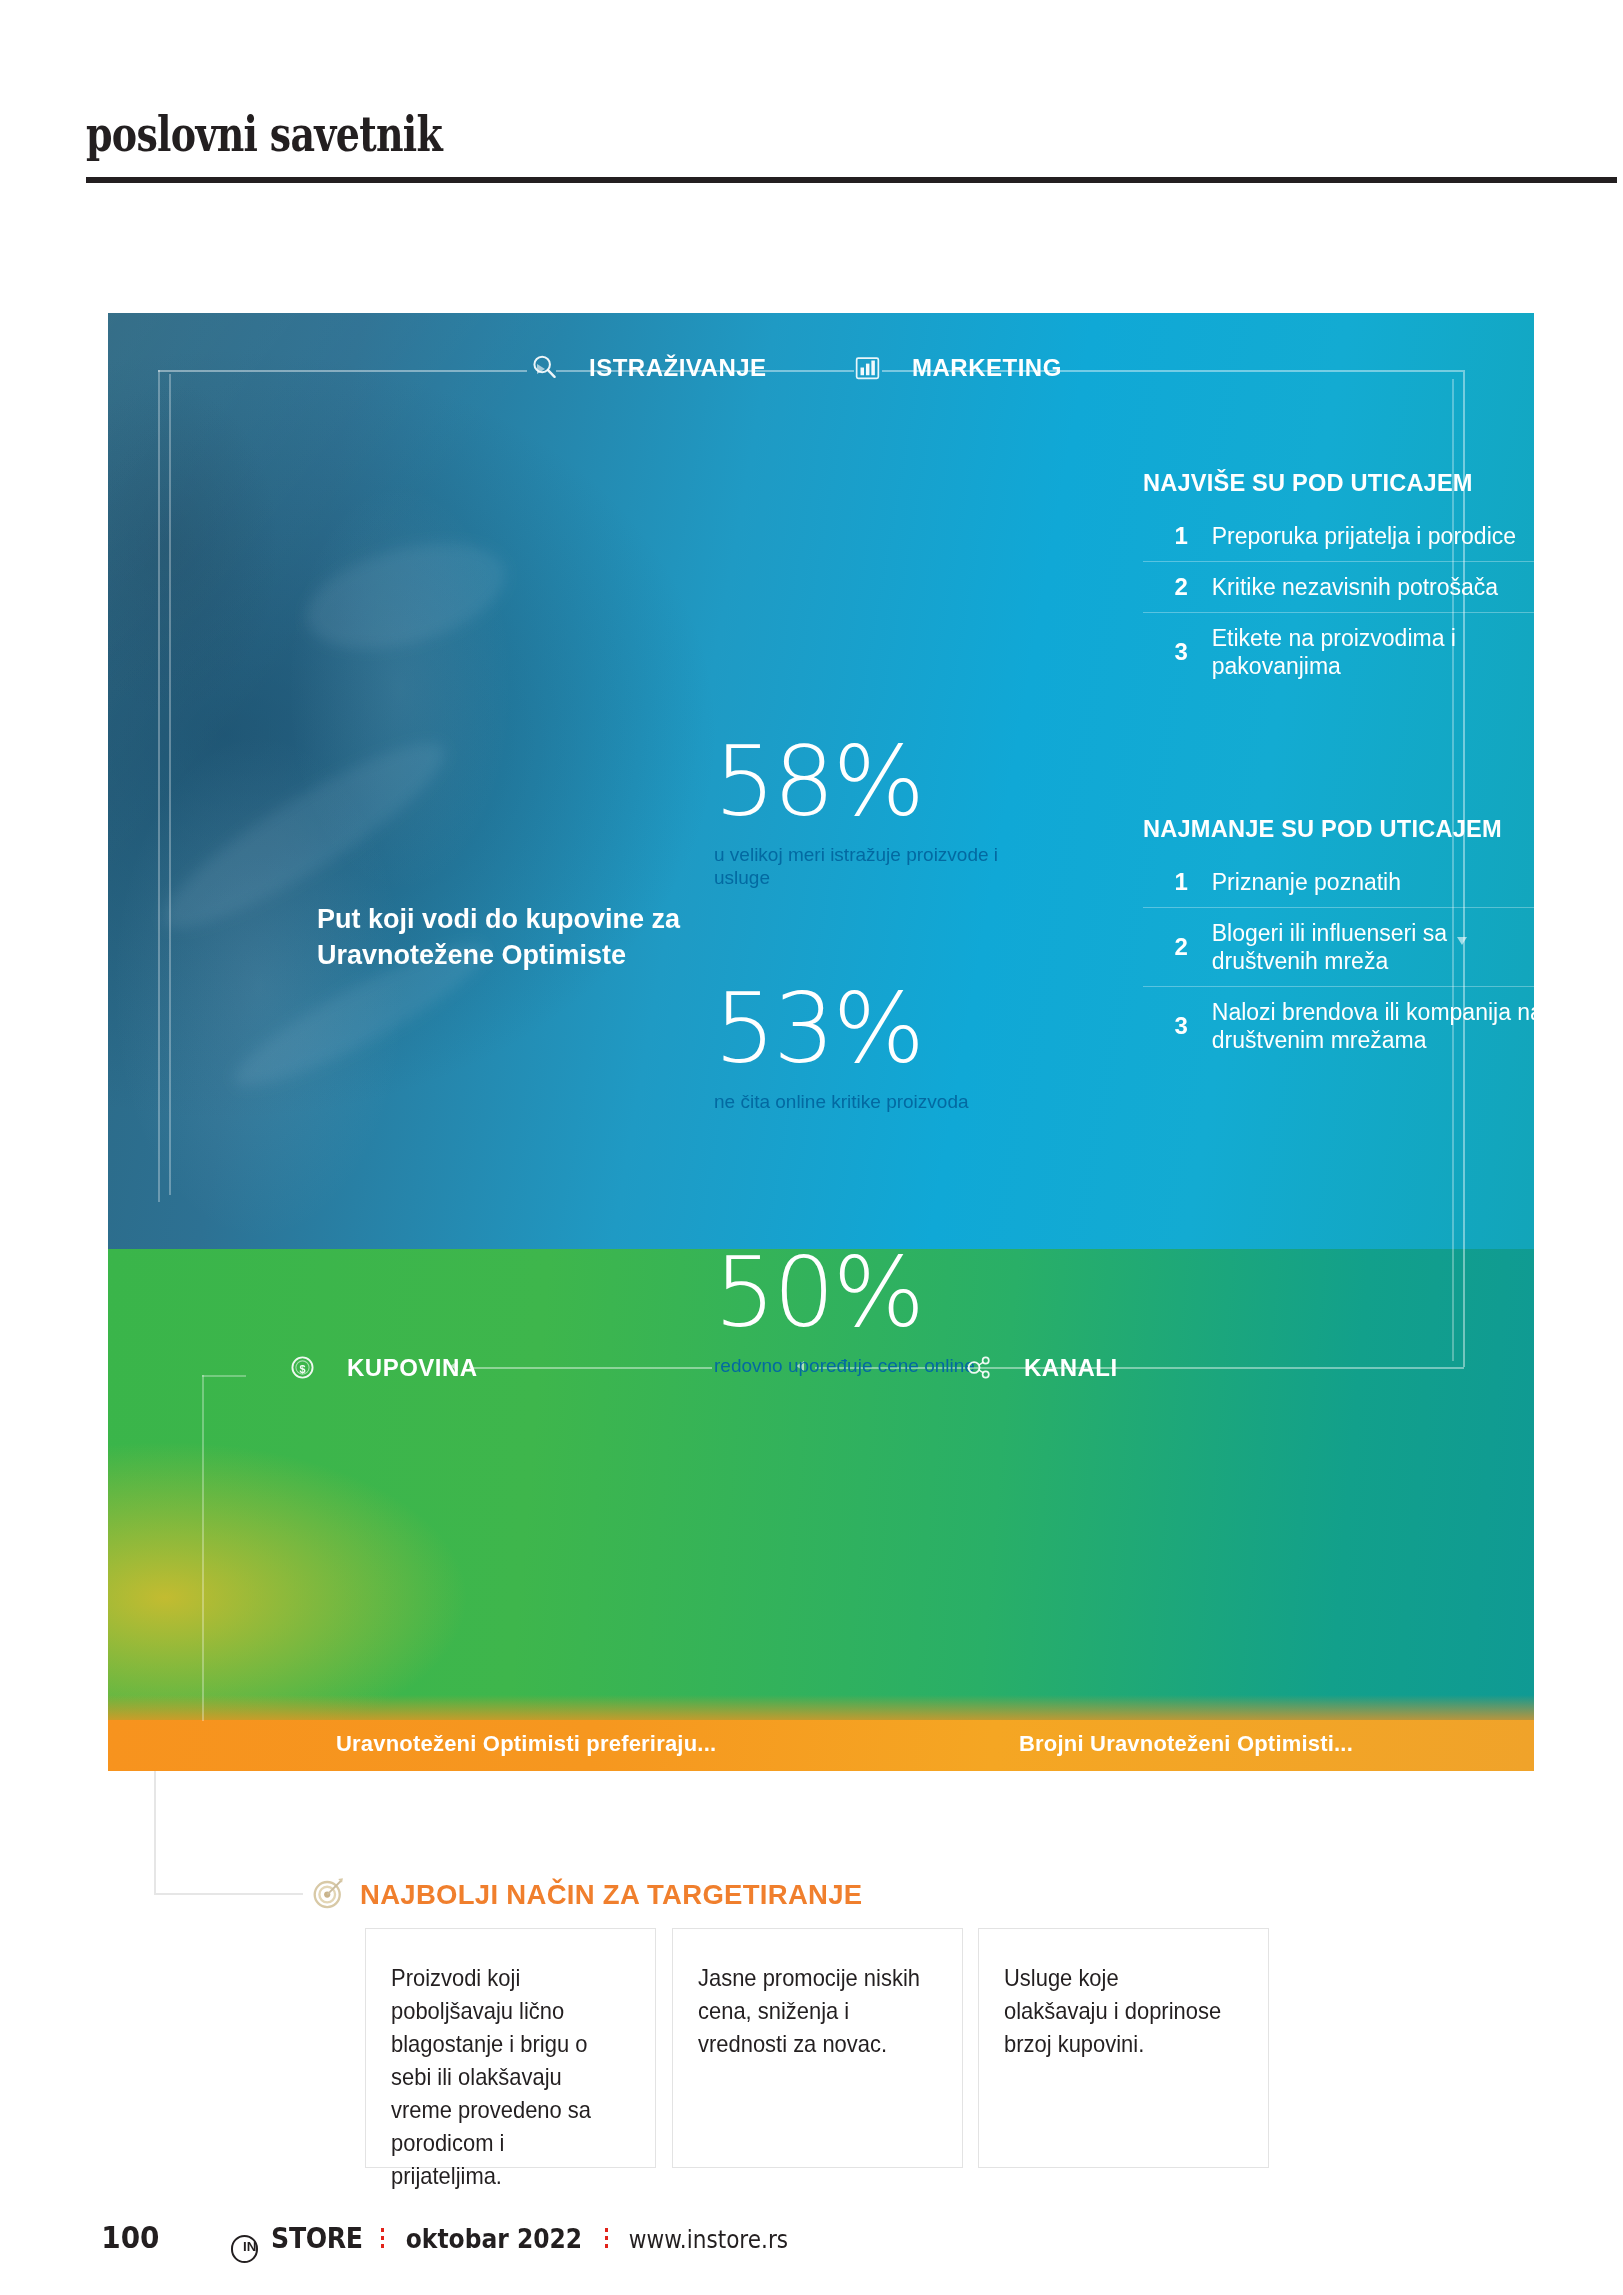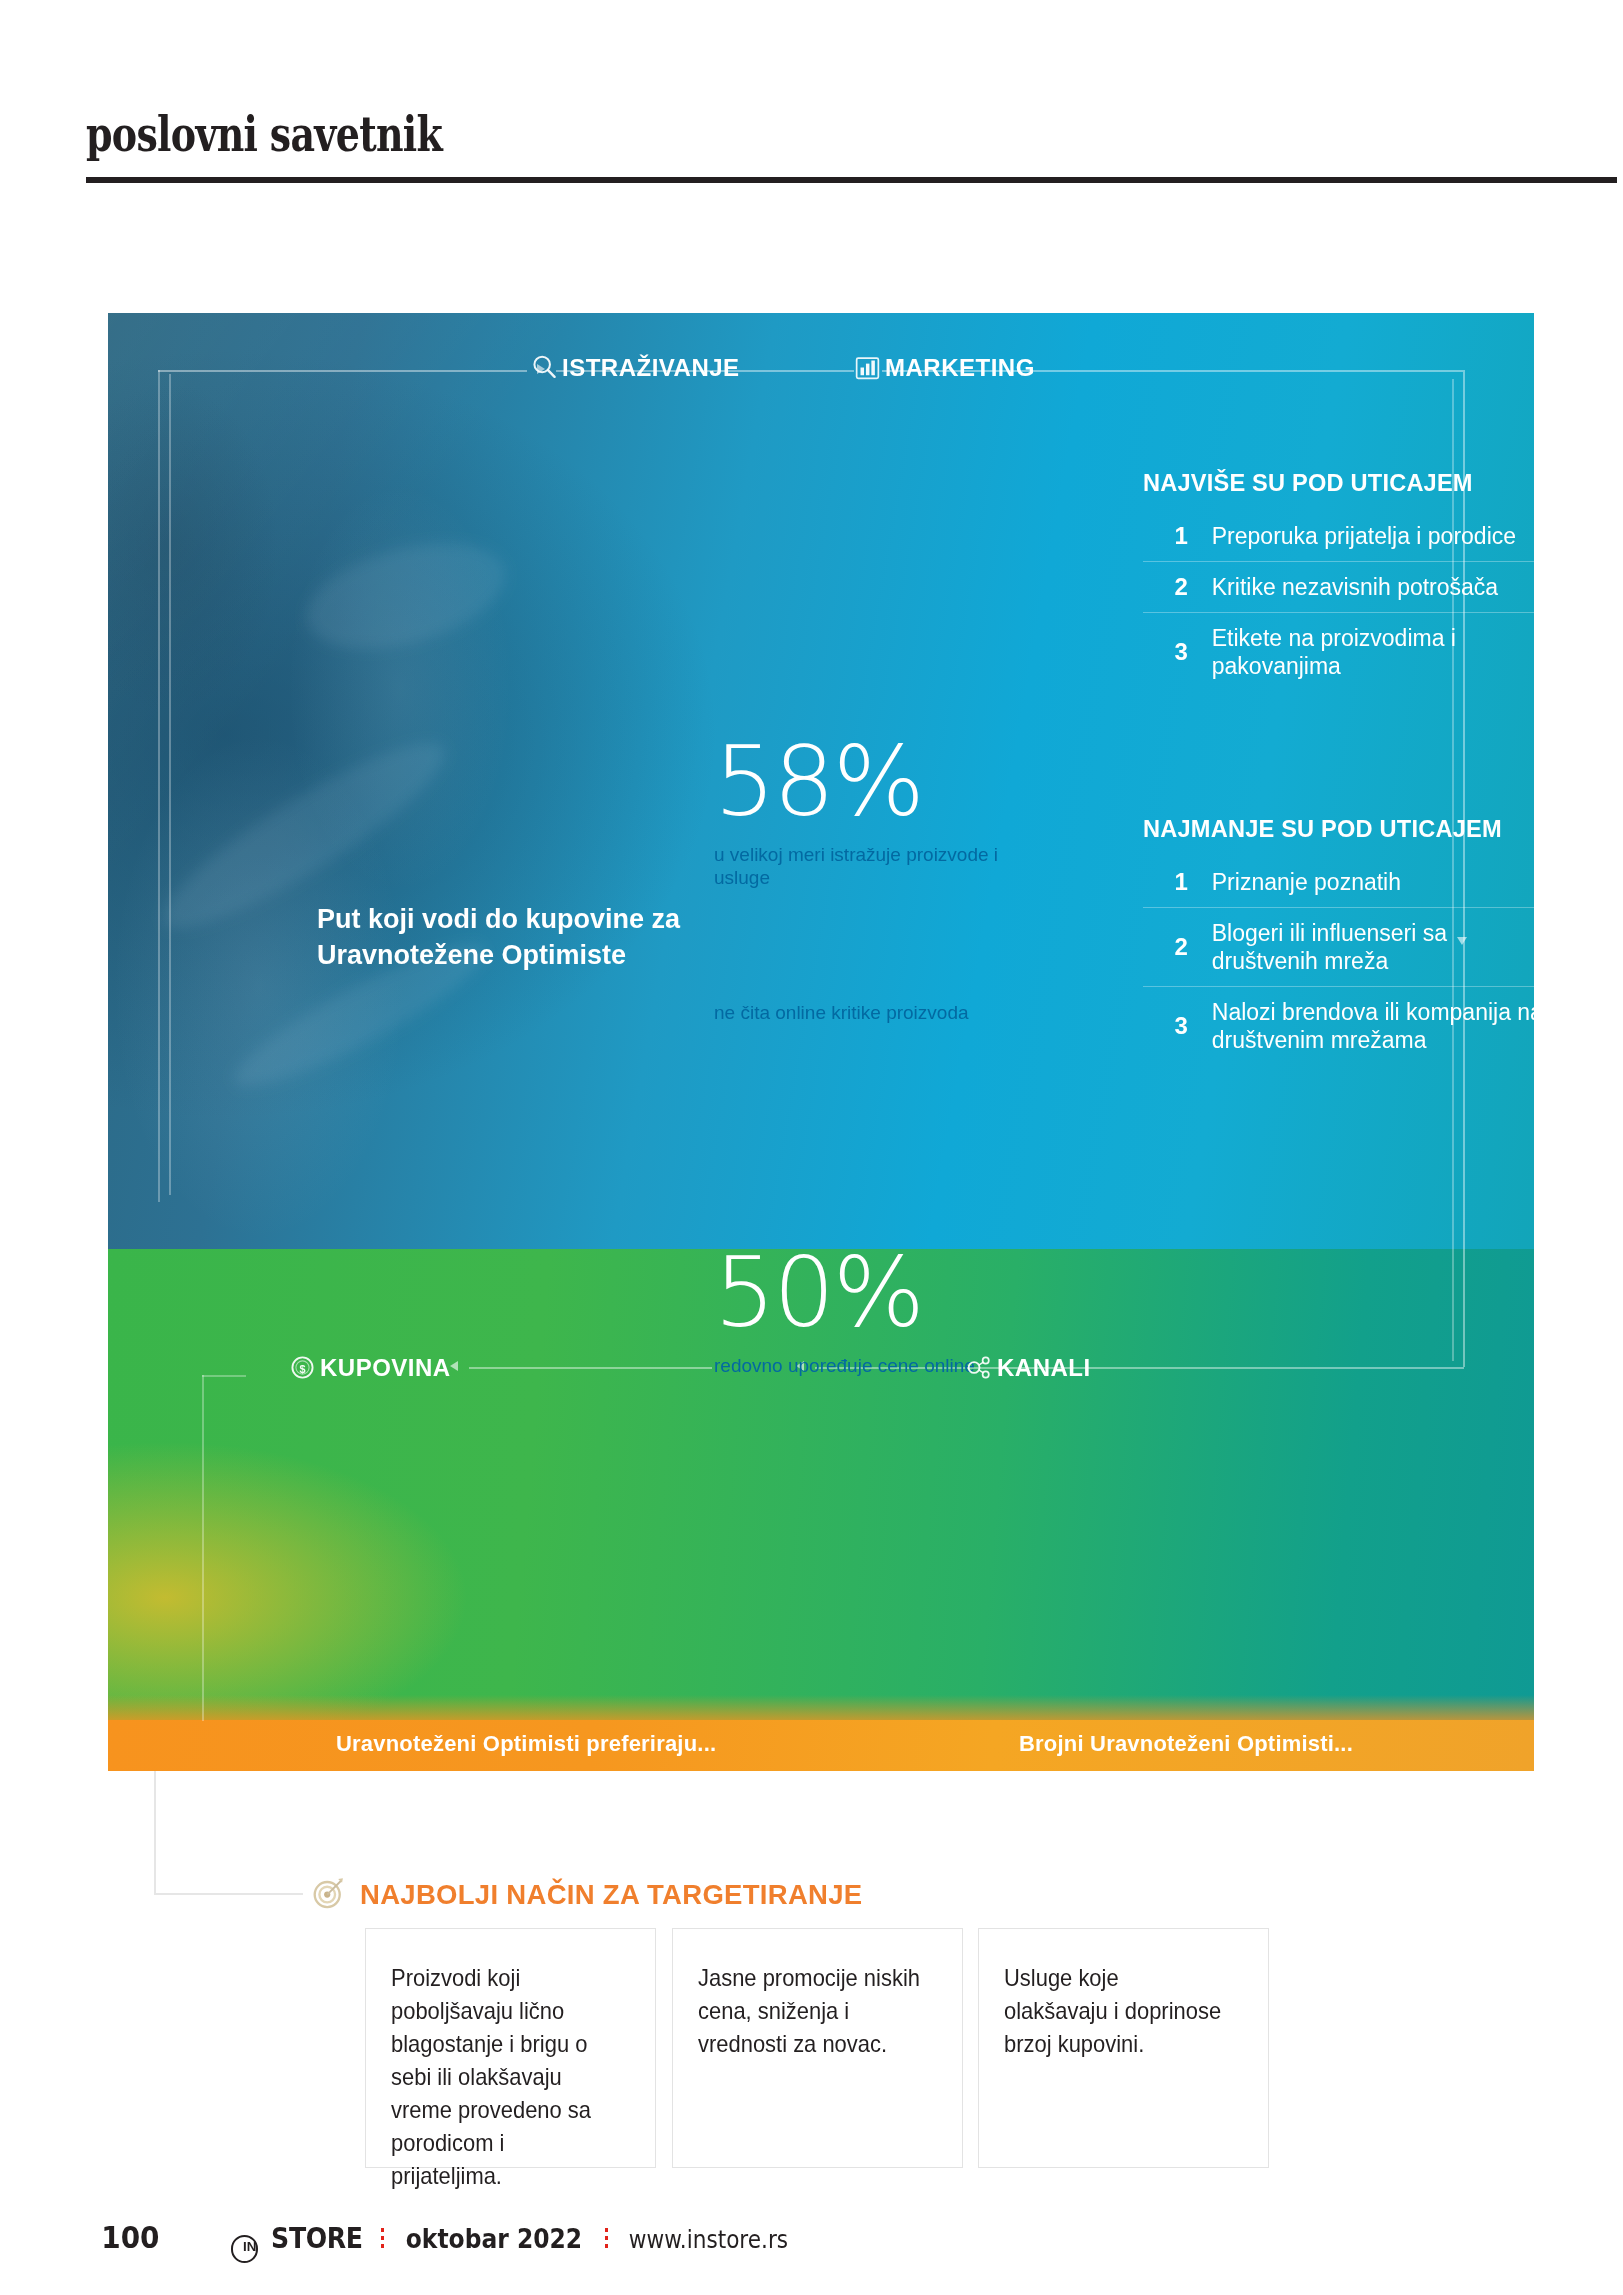--- a/index.html
+++ b/index.html
@@ -86,21 +86,21 @@
     border-right:8.6px solid rgba(255,255,255,0.6);
     border-top:5.5px solid transparent;border-bottom:5.5px solid transparent;
   }
   .arrow-d{
     position:absolute;width:0;height:0;
     border-top:8.6px solid rgba(255,255,255,0.6);
     border-left:5.5px solid transparent;border-right:5.5px solid transparent;
   }
 
   
-  .sec-head{position:absolute;display:flex;align-items:center;gap:2px;}
+  .sec-head{position:absolute;display:flex;align-items:center;gap:29px;}
   .sec-label{
     color:#ffffff;font-size:24px;font-weight:bold;letter-spacing:0.5px;
     white-space:nowrap;
   }
   .sec-icon{width:31px;height:31px;flex:0 0 31px;display:block;}
 
   
   .lead-title{
     position:absolute;left:209px;top:589px;width:369px;
     color:#fff;font-size:27px;font-weight:bold;line-height:1.32;
@@ -239,20 +239,21 @@
       <span class="sec-label">MARKETING</span>
     </div>
 
     <div class="lead-title">Put koji vodi do kupovine za Uravnotežene Optimiste</div>
 
     <div class="stat" style="top:424px;">
       <div class="stat-num">58%</div>
       <div class="stat-cap">u velikoj meri istražuje proizvode i usluge</div>
     </div>
     <div class="stat" style="top:671px;">
+      <div class="stat-num">53%</div>
       <div class="stat-cap">ne čita online kritike proizvoda</div>
     </div>
     <div class="stat" style="top:935px;">
       <div class="stat-num">50%</div>
       <div class="stat-cap">redovno upoređuje cene online</div>
     </div>
 
     <div class="rank-block" style="top:157px;">
       <div class="rank-title">NAJVIŠE SU POD UTICAJEM</div>
       <div class="rank-row">

